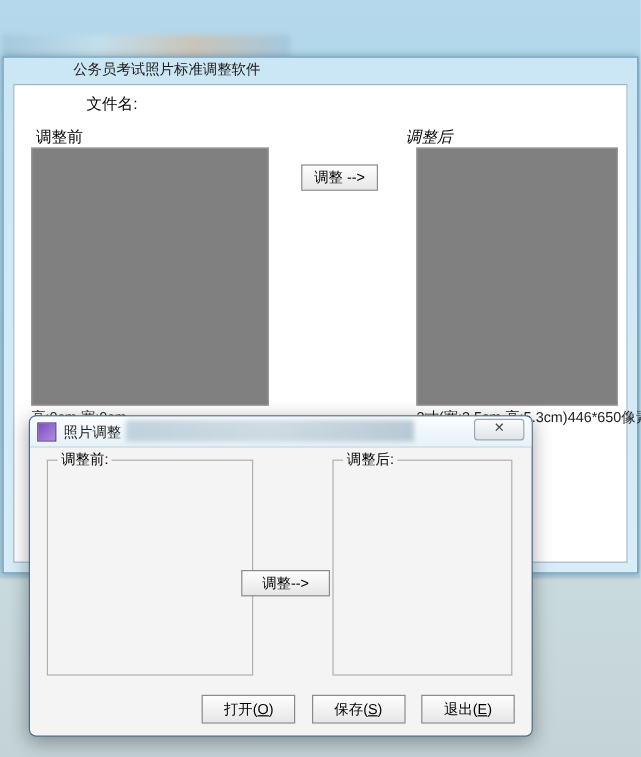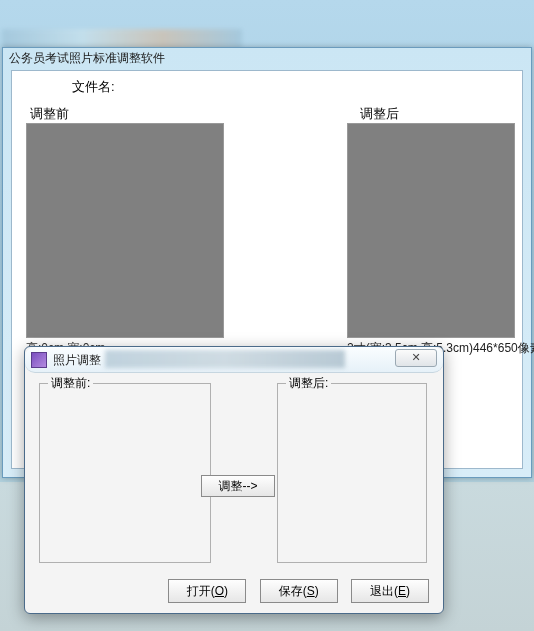--- a/index.html
+++ b/index.html
@@ -33,43 +33,45 @@
   .bgwin {
     position: absolute;
     left: 2px; top: 47px;
     width: 530px; height: 431px;
     border: 1px solid #6a9bbd;
     background: linear-gradient(180deg,#cbe6f4 0%,#d8edf8 100%);
     box-shadow: 0 0 6px rgba(0,0,0,.25);
   }
   .bgwin .titlebar {
     height: 18px;
-    padding: 2px 6px 0 6px;
+    padding: 2px 6px 0 22px;
     font-size: 12px;
     color: #1a1a1a;
+    margin-left: 36px;
   }
   .bgwin .client {
     position: absolute;
     left: 8px; right: 8px; top: 22px; bottom: 8px;
     background: #fff;
     border: 1px solid #9db8cc;
   }
   .lbl-file {
     position: absolute; left: 14px; top: 7px;
     font-size: 13px;
     margin-left: 46px;
   }
   .lbl-before-big {
     position: absolute; left: 18px; top: 34px;
     font-size: 13px;
     text-align: center;
   }
   .lbl-after-big {
-    position: absolute; left: 348px; top: 34px;
+    position: absolute; left: 326px; top: 34px;
     font-size: 13px;
+    font-style: italic;
   }
   .img-box-before {
     position: absolute;
     left: 14px; top: 52px;
     width: 198px; height: 215px;
     background: #808080;
     border: 1px solid #999;
   }
   .img-box-after {
     position: absolute;
@@ -111,21 +113,20 @@
     border: 1px solid #4b6b8a;
     border-radius: 6px;
     box-shadow: 0 4px 16px rgba(0,0,0,.35);
     overflow: hidden;
   }
   .dlg .titlebar2 {
     height: 26px;
     background: linear-gradient(#fafdff,#e6f1f8);
     border-bottom: 1px solid #c7d6e0;
     position: relative;
-    border-radius: 10px;
   }
   .appicon {
     position: absolute;
     left: 6px; top: 5px;
     width: 16px; height: 16px;
     background: linear-gradient(135deg,#7a4fbf,#b38be0);
     border: 1px solid #5a3c8c;
   }
   .titletext {
     position: absolute;
@@ -211,20 +212,21 @@
   </div>
   <div class="client">
     <div class="lbl-file">文件名:</div>
 
     <div class="lbl-before-big">调整前</div>
     <div class="lbl-after-big">调整后</div>
 
     <div class="img-box-before"></div>
     <div class="img-box-after"></div>
 
+    <button class="btn-adjust-big">调整 --&gt;</button>
 
     <div class="caption-before-big">高:0cm  宽:0cm</div>
     <div class="caption-after-big">2寸(宽:3.5cm 高:5.3cm)446*650像素</div>
   </div>
 </div>
 
 <div class="dlg">
   <div class="titlebar2">
     <div class="appicon"></div>
     <div class="titletext">照片调整</div>

